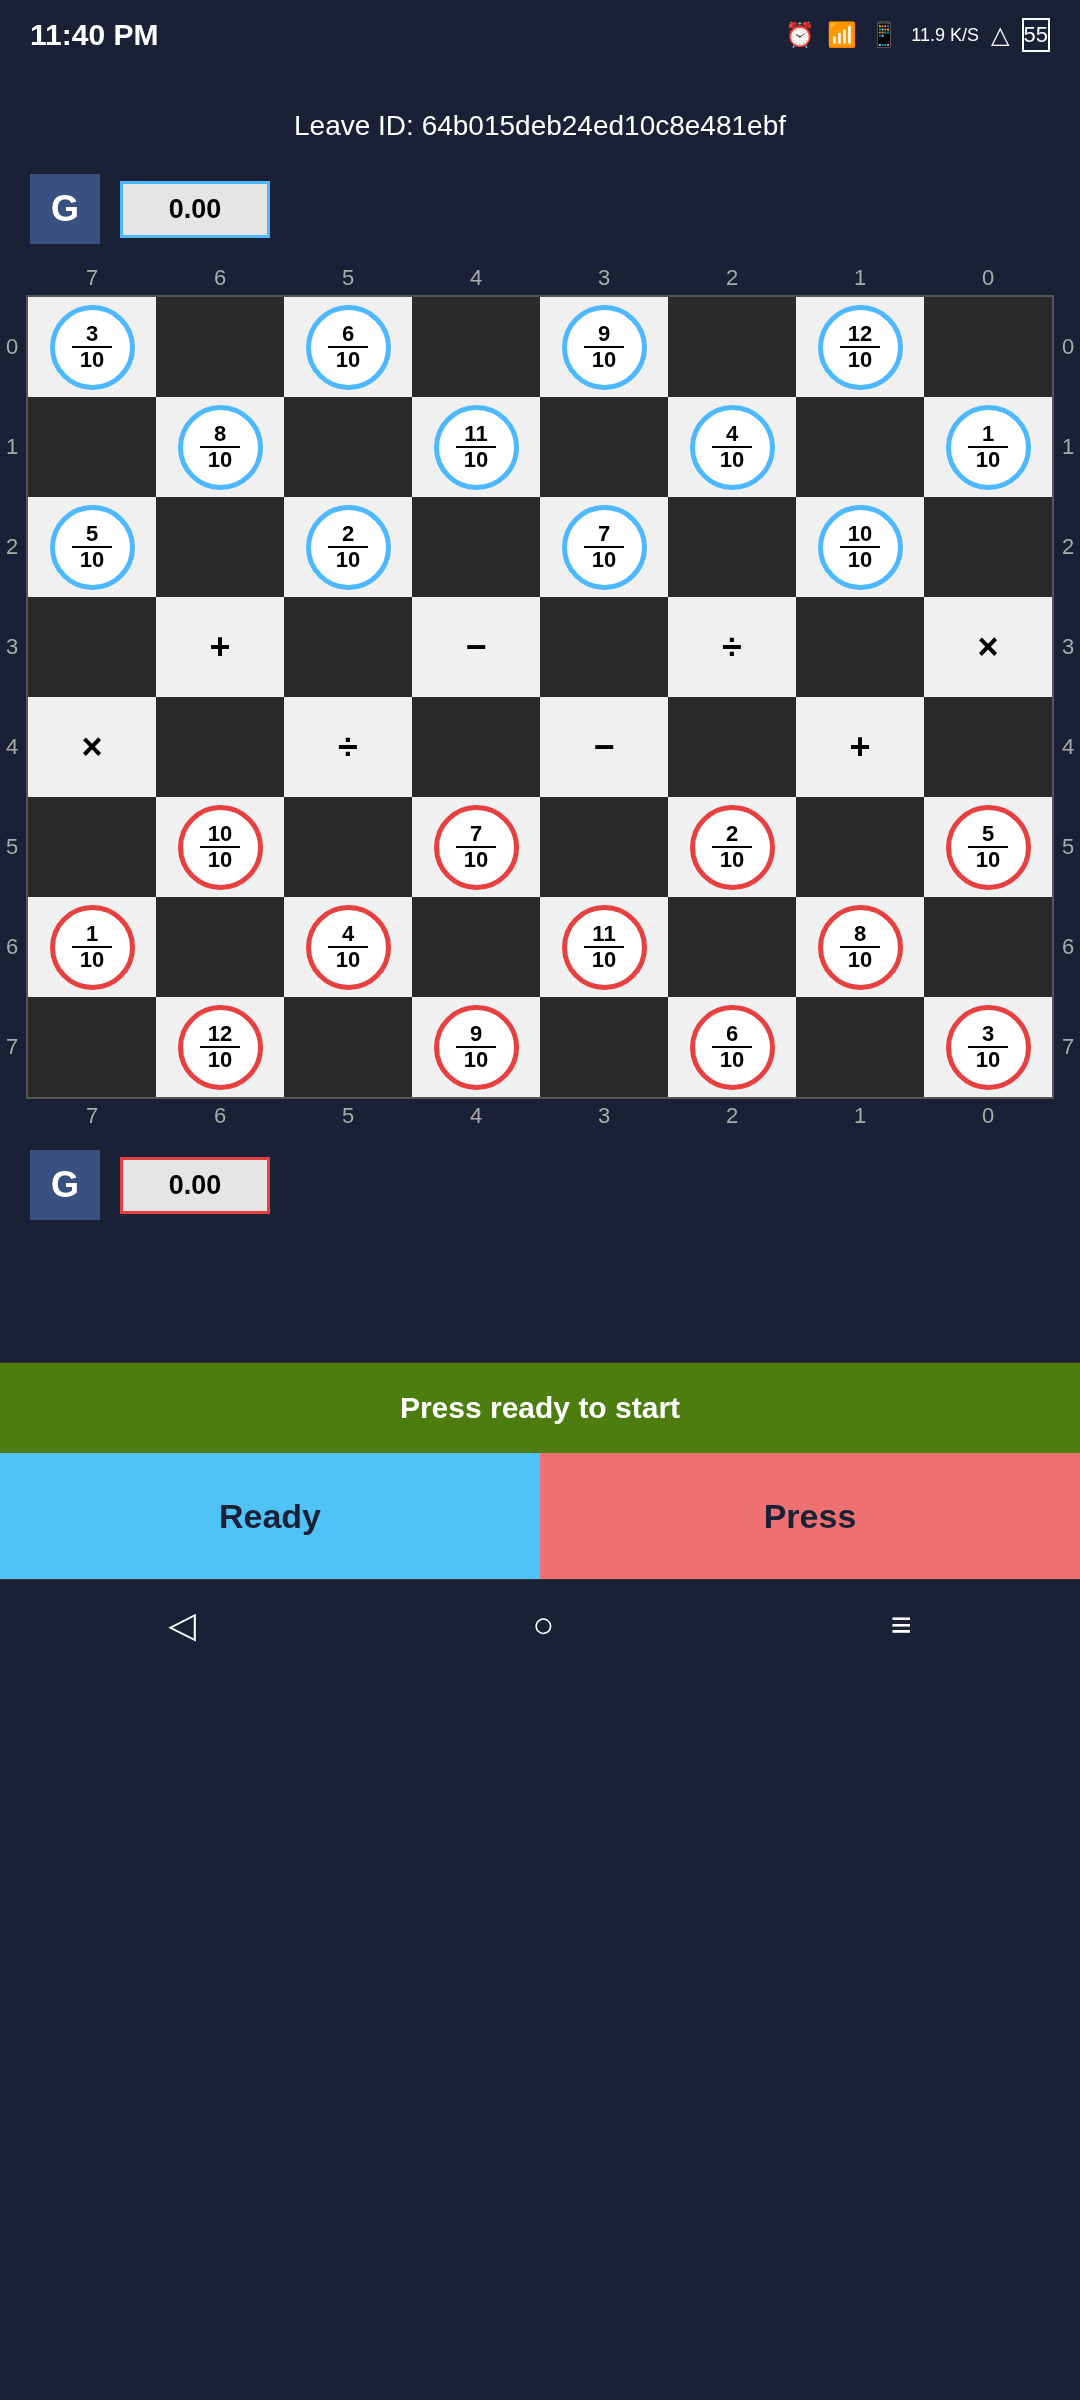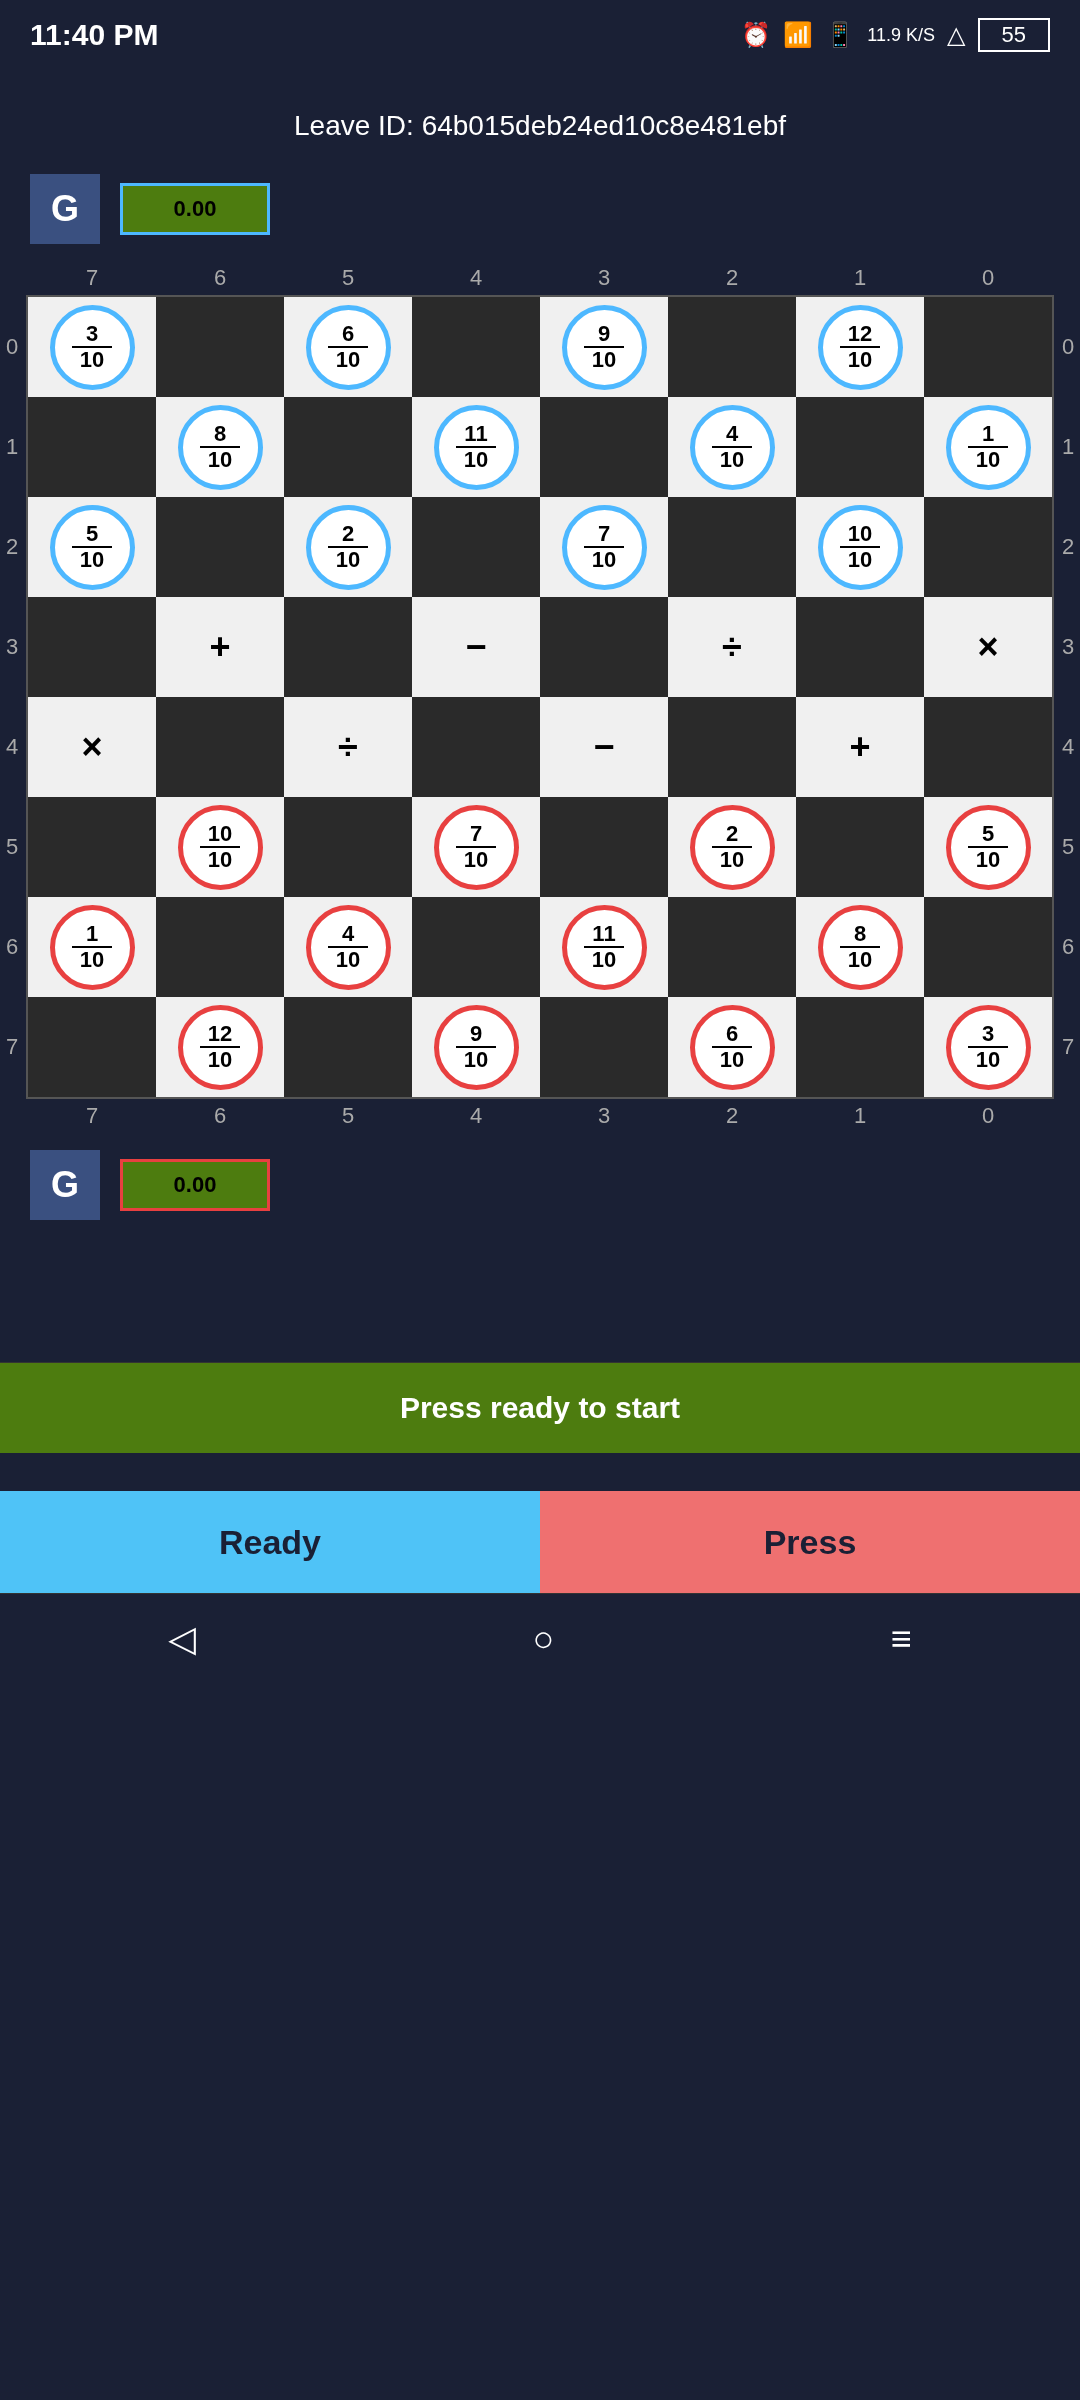--- a/index.html
+++ b/index.html
@@ -30,21 +30,21 @@
     .status-icons {
       display: flex;
       align-items: center;
       gap: 12px;
       font-size: 24px;
       color: white;
     }
     .battery-box {
       border: 2px solid white;
       border-radius: 0;
-      padding: 2px 22px;
+      padding: 2px 0;
       font-size: 22px;
     }
 
     
     .game-id-section {
       text-align: center;
       padding: 40px 20px 20px;
       font-size: 28px;
       color: white;
     }
@@ -70,23 +70,23 @@
       color: white;
       flex-shrink: 0;
     }
     .player-name {
       font-size: 26px;
       color: white;
       flex: 1;
     }
     .player-score {
       border: 3px solid #4db8ff;
-      background: #4d7c0f;
+      background: #e5e5e5;
       color: black;
-      font-size: 22px;
+      font-size: 27px;
       font-weight: bold;
       padding: 10px 30px;
       min-width: 150px;
       text-align: center;
     }
     .player-score.red-border {
       border-color: #e84040;
     }
 
     
@@ -196,22 +196,21 @@
       font-size: 30px;
       font-weight: bold;
       color: white;
       background: #4d7c0f;
       border-top: 1px solid #333;
       margin-top: 10px;
     }
 
     .action-buttons {
       display: flex;
-      height: 102px;
-      margin-top: 38px;
+      height: 126px;
     }
     .btn-ready {
       flex: 1;
       background: #4fc3f7;
       border: none;
       font-size: 34px;
       font-weight: bold;
       color: #1a2035;
       cursor: pointer;
     }

